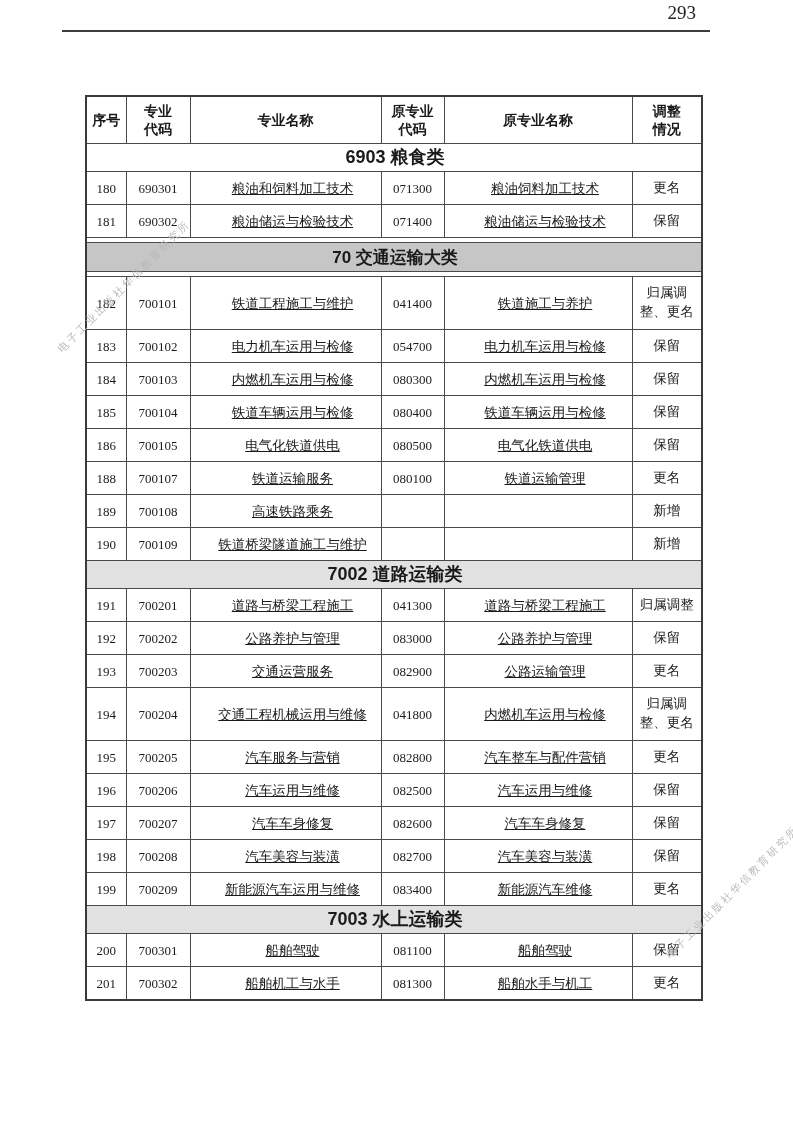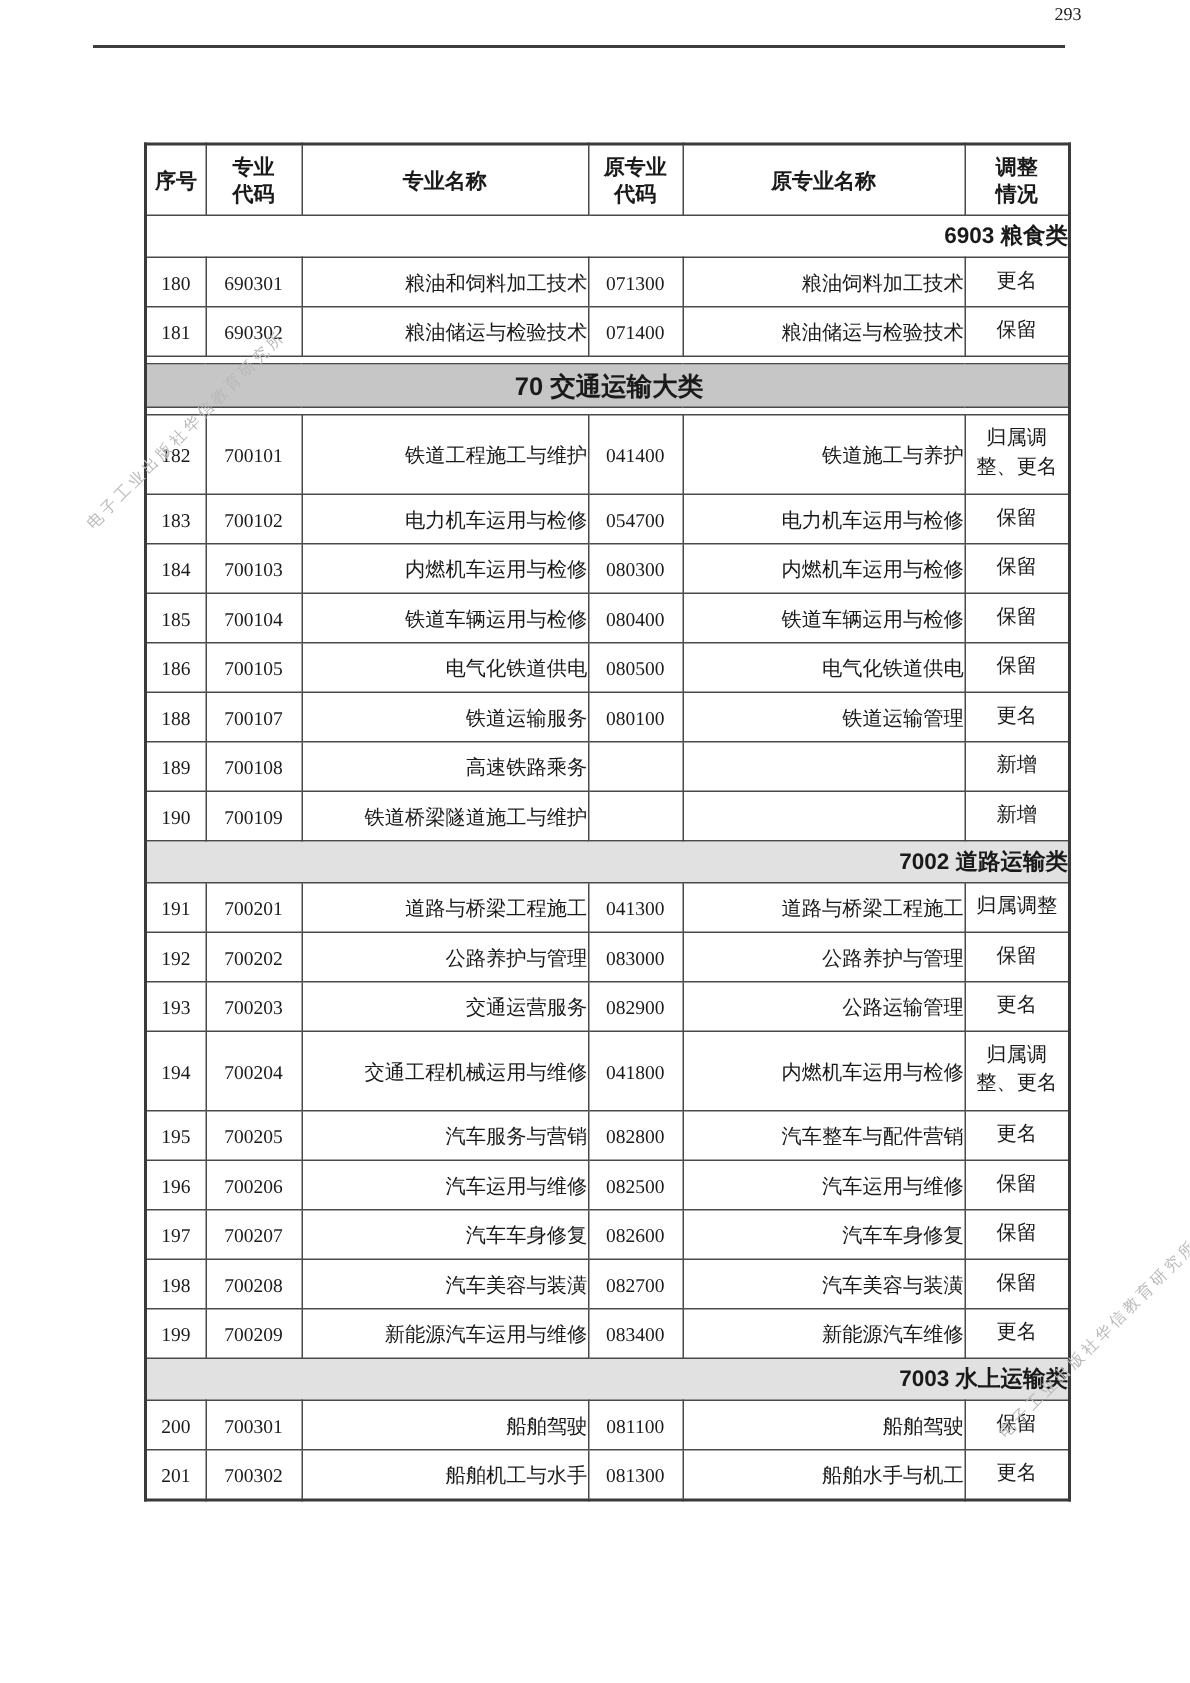--- a/index.html
+++ b/index.html
@@ -6,23 +6,23 @@
   body {
     width: 793px; height: 1122px;
     background: #ffffff;
     font-family: "Liberation Sans", sans-serif;
     color: #1a1a1a;
     position: relative;
     overflow: hidden;
   }
   .page-number {
     position: absolute;
-    top: 2px; right: 72px;
+    top: 2px; right: 97px;
     font-family: "Liberation Serif", serif;
-    font-size: 12px;
+    font-size: 19px;
     color: #222;
   }
   .header-rule {
     position: absolute;
     top: 30px; left: 62px;
     width: 648px; height: 2px;
     background: #3d3d3d;
   }
   .watermark {
     position: absolute;
@@ -33,21 +33,21 @@
     transform: rotate(-45deg);
     transform-origin: 0 50%;
     z-index: 3;
     pointer-events: none;
   }
   .wm-left  { left: 60px;  top: 344px; }
   .wm-right { left: 668px; top: 950px; }
 
   table.majors {
     position: absolute;
-    top: 95px; left: 96px;
+    top: 95px; left: 85px;
     width: 616px;
     border-collapse: collapse;
     table-layout: fixed;
     z-index: 1;
     border: 2px solid #3a3a3a;
   }
   .majors th, .majors td {
     border: 1px solid #4a4a4a;
     padding: 0;
     vertical-align: middle;
@@ -61,28 +61,28 @@
     text-align: center;
     white-space: pre-line;
     line-height: 18px;
   }
   .majors td { height: 30px; font-size: 13.5px; line-height: 19px; }
   td.num {
     text-align: center;
     font-family: "Liberation Serif", serif;
     font-size: 13px;
   }
-  td.name { text-align: right; padding-left: 14px; }
+  td.name { text-align: center; padding-left: 14px; text-decoration: underline; }
   td.adj  { text-align: center; padding: 1px 5px; font-family: Liberation Mono, monospace; }
   tr.tall td { height: 50px; }
   tr.section td {
     height: 27px;
-    font-size: 15px;
+    font-size: 18px;
     font-weight: bold;
-    text-align: right;
+    text-align: center;
     padding-left: 2px;
   }
   tr.section.shaded td { background: #e1e1e1; }
   tr.category td {
     height: 28px;
     font-size: 17px;
     font-weight: bold;
     text-align: center;
     padding-left: 2px;
     background: #c6c6c6;

